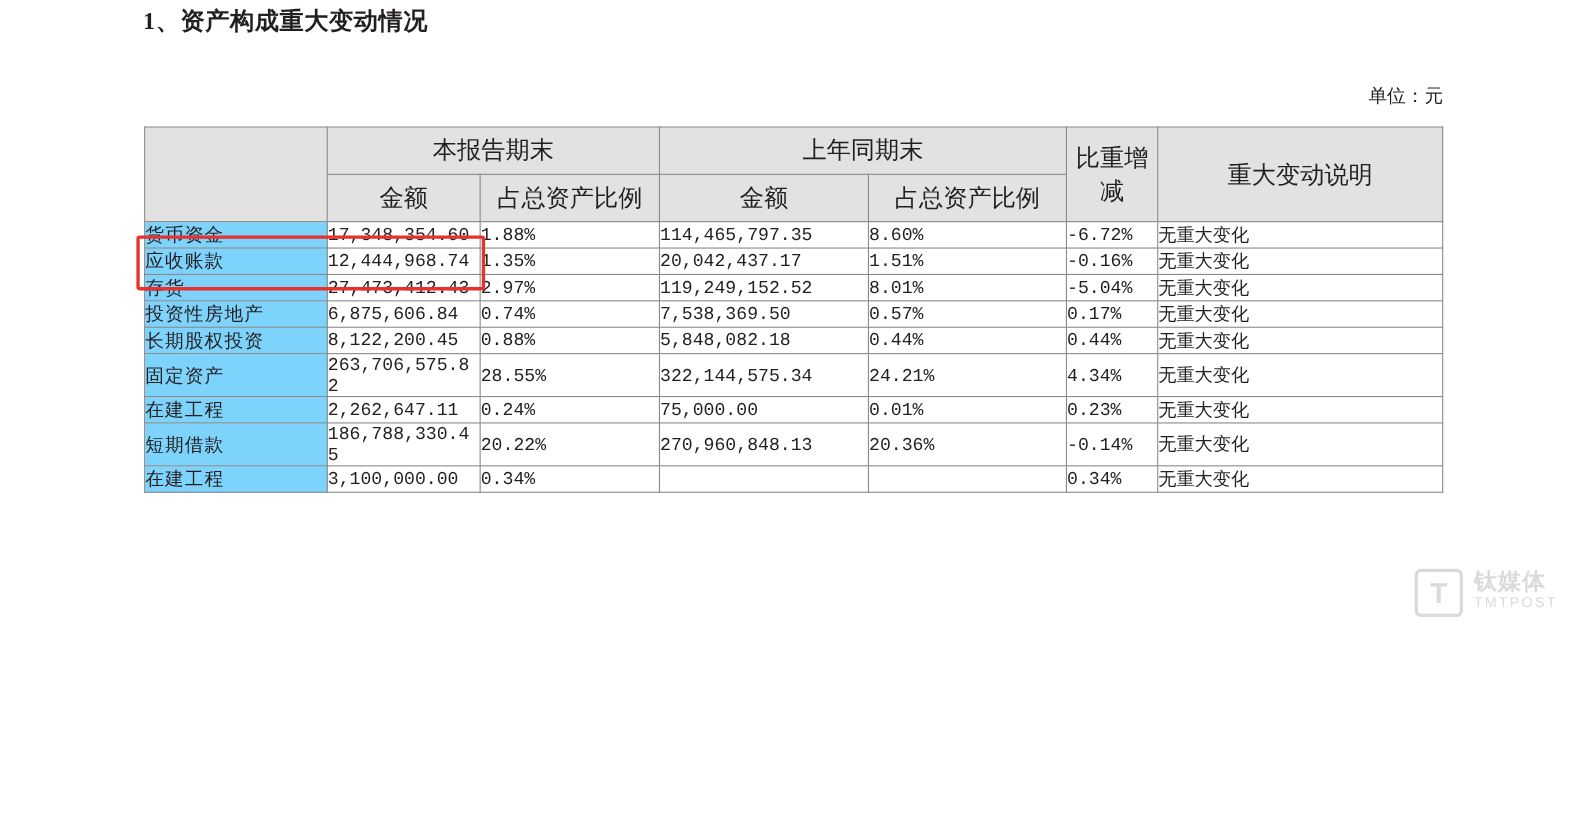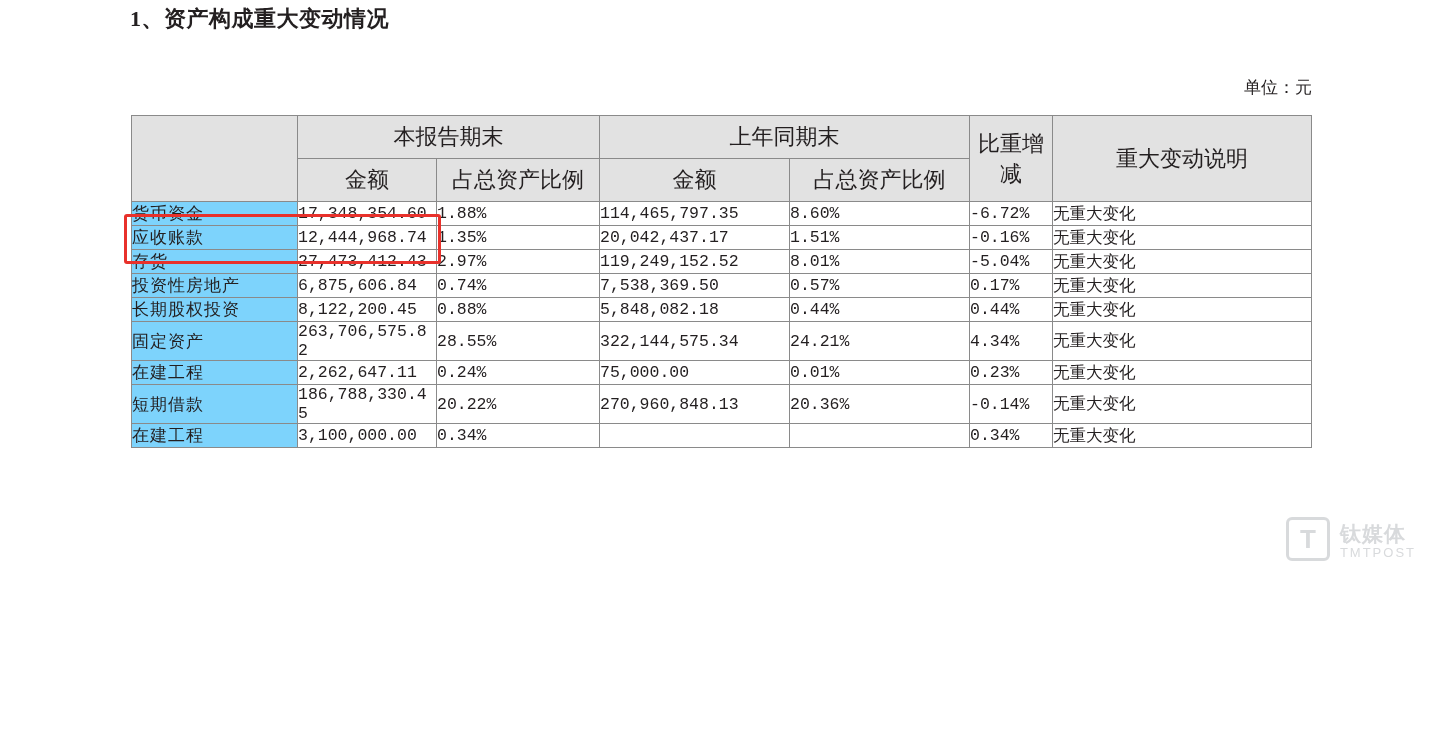--- a/index.html
+++ b/index.html
@@ -100,21 +100,21 @@
     border: 3px solid #e8312b;
     border-radius: 3px;
     box-sizing: border-box;
     pointer-events: none;
   }
   .watermark {
     position: absolute;
     right: 24px;
     bottom: 36px;
     display: flex;
-    align-items: flex-end;
+    align-items: flex-start;
     gap: 10px;
     opacity: 0.55;
   }
   .wm-logo {
     width: 44px;
     height: 44px;
     border: 3px solid #b9bcc0;
     border-radius: 6px;
     box-sizing: border-box;
     position: relative;

